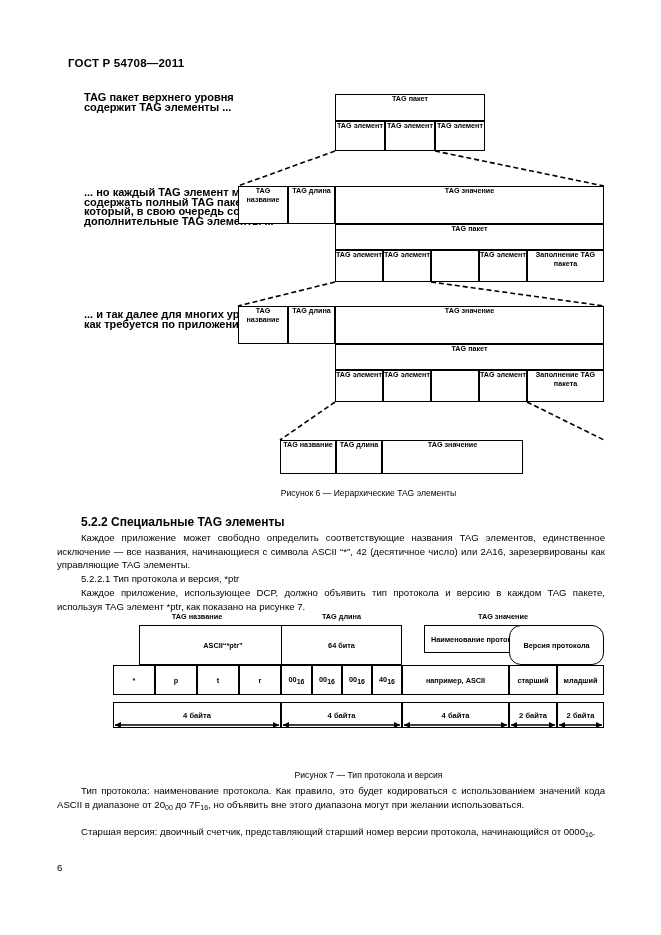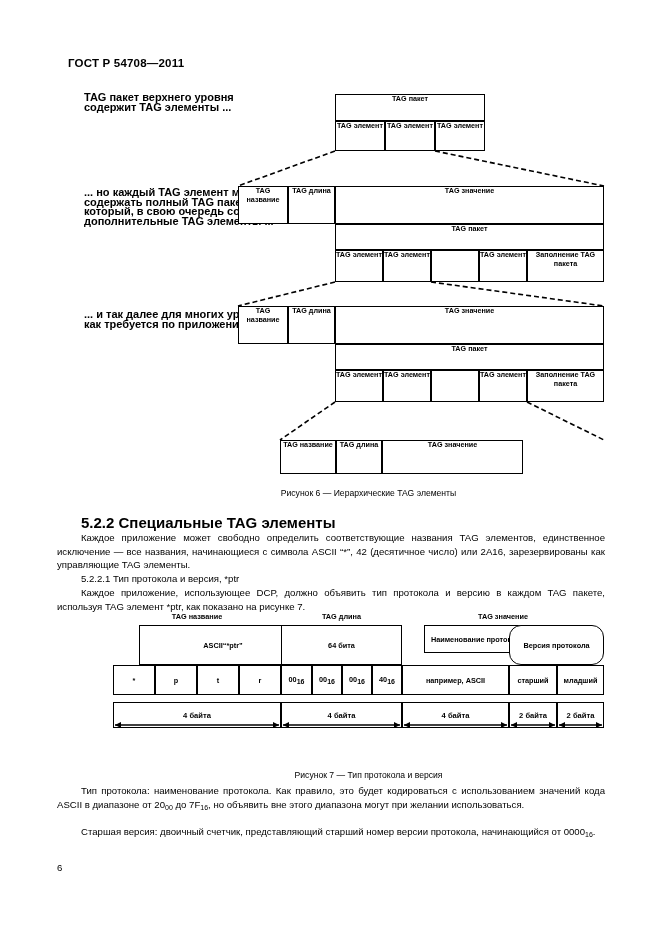--- a/index.html
+++ b/index.html
@@ -81,21 +81,21 @@
   }
   .cap6 { top:488px; }
   .cap7 { top:770px; }
 
   
   .body-txt {
     position:absolute; left:57px; width:548px;
     font-size:9.6px; line-height:13.6px; text-align:justify;
   }
   .body-txt.nj { text-align:left; }
-  .h-sub { font-weight:bold; font-size:15px; }
+  .h-sub { font-weight:bold; font-size:12px; }
   .ind { display:inline-block; width:24px; }
   sub { font-size:7px; vertical-align:-0.28em; }
 
   .t-522    { top:516px; }
   .t-p1     { top:531px; }
   .t-5221   { top:572px; }
   .t-p2     { top:586px; }
   .t-p3     { top:784px; }
   .t-p4     { top:825px; }
 

